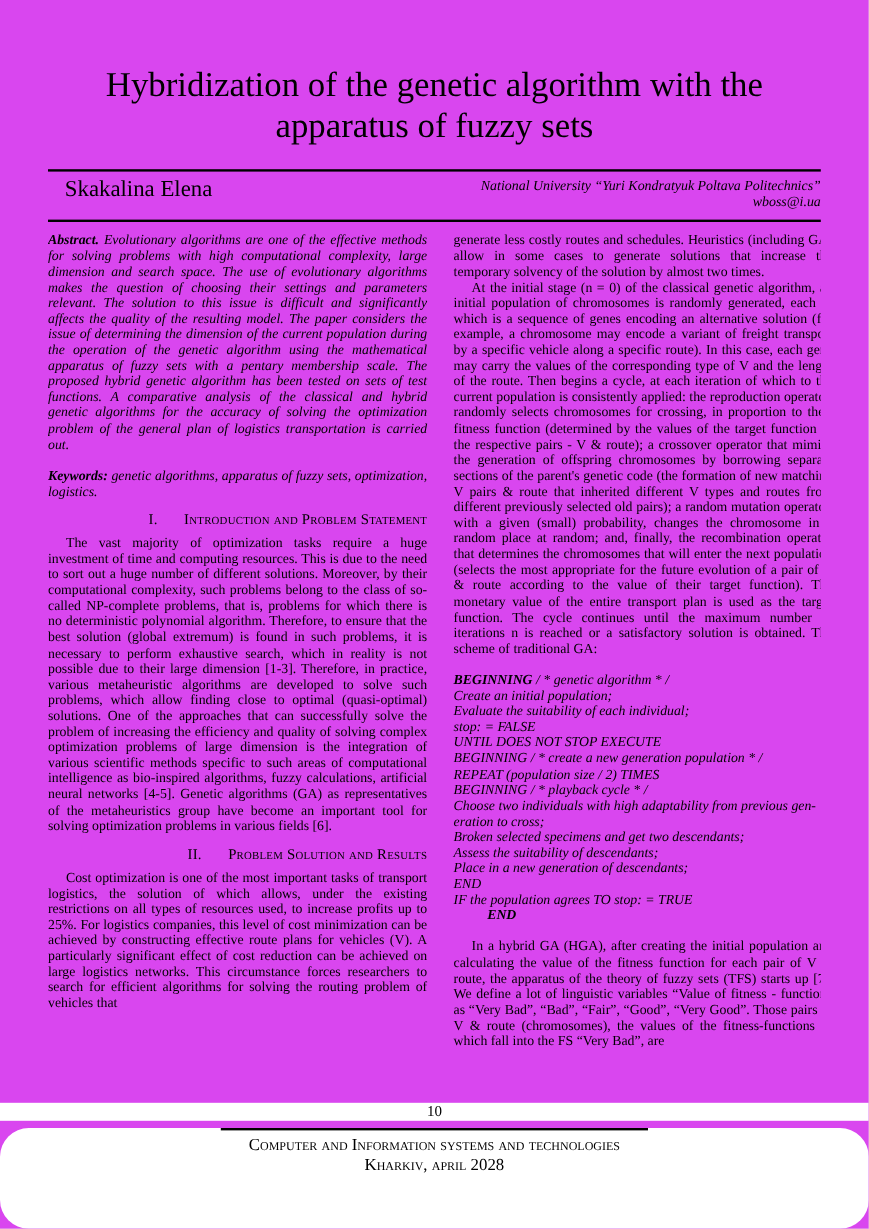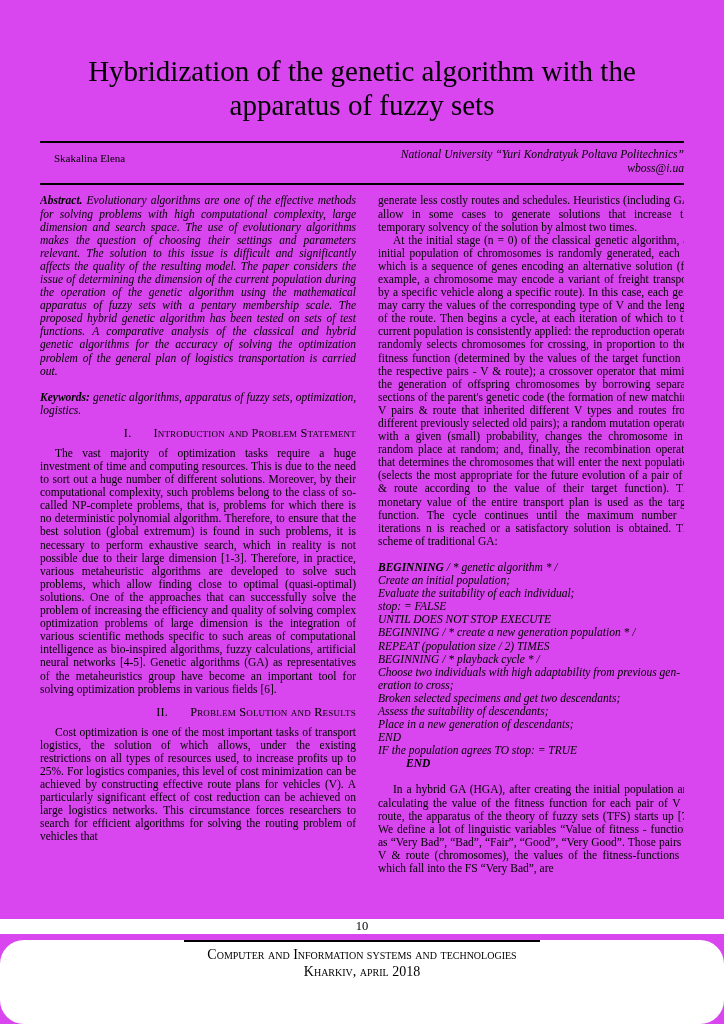--- a/index.html
+++ b/index.html
@@ -23,21 +23,21 @@
   .author-block {
     margin-top: 13px;
     border-top: 2px solid #000;
     border-bottom: 2px solid #000;
     display: flex;
     justify-content: space-between;
     align-items: flex-start;
     padding: 5px 0 7px 0;
   }
   .author-name {
-    font-size: 11px;
+    font-size: 19px;
     padding-left: 14px;
     line-height: 20px;
   }
   .affiliation {
     font-style: italic;
     font-size: 11.6px;
     line-height: 14px;
     text-align: right;
   }
 
@@ -166,16 +166,16 @@
 
     </div>
   </div>
 
   <div class="page-number">10</div>
 
   <div class="footer">
     <div class="footer-rule"></div>
     <div class="footer-text">
       <div>Computer and Information systems and technologies</div>
-      <div>Kharkiv, april 2018</div>
+      <div>Kharkiv, april 2028</div>
     </div>
   </div>
 </div>
 
 </body></html>

